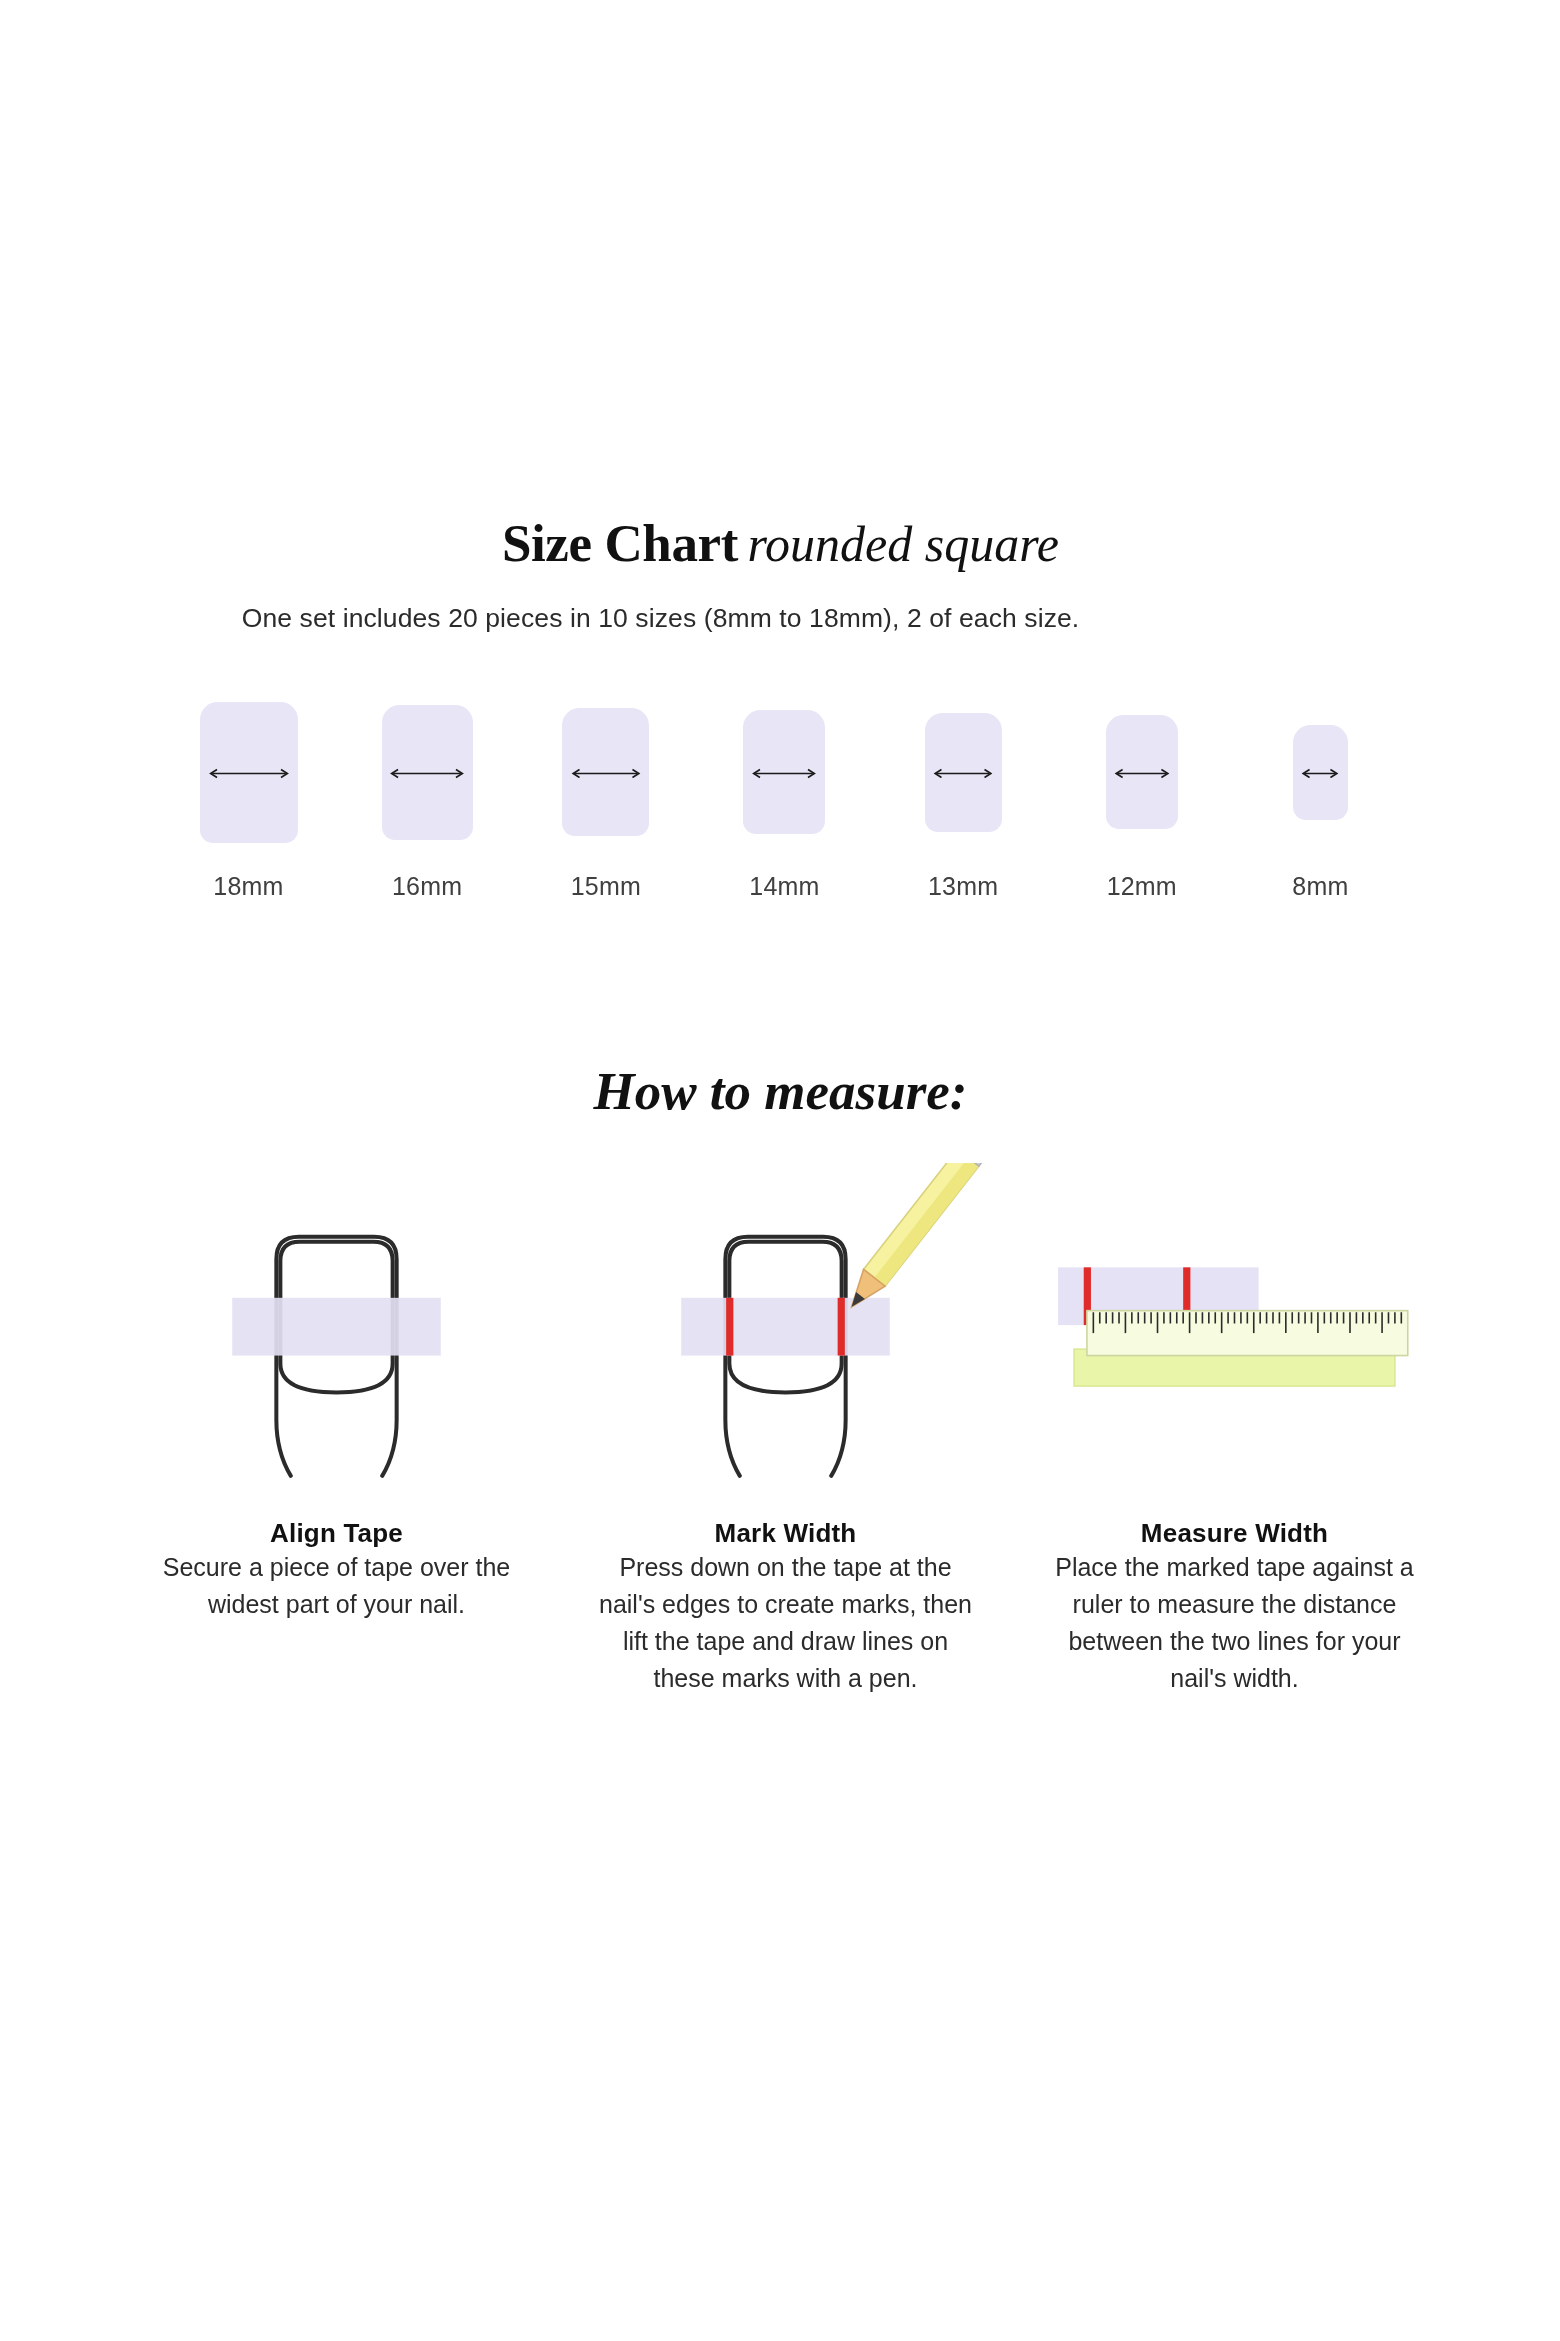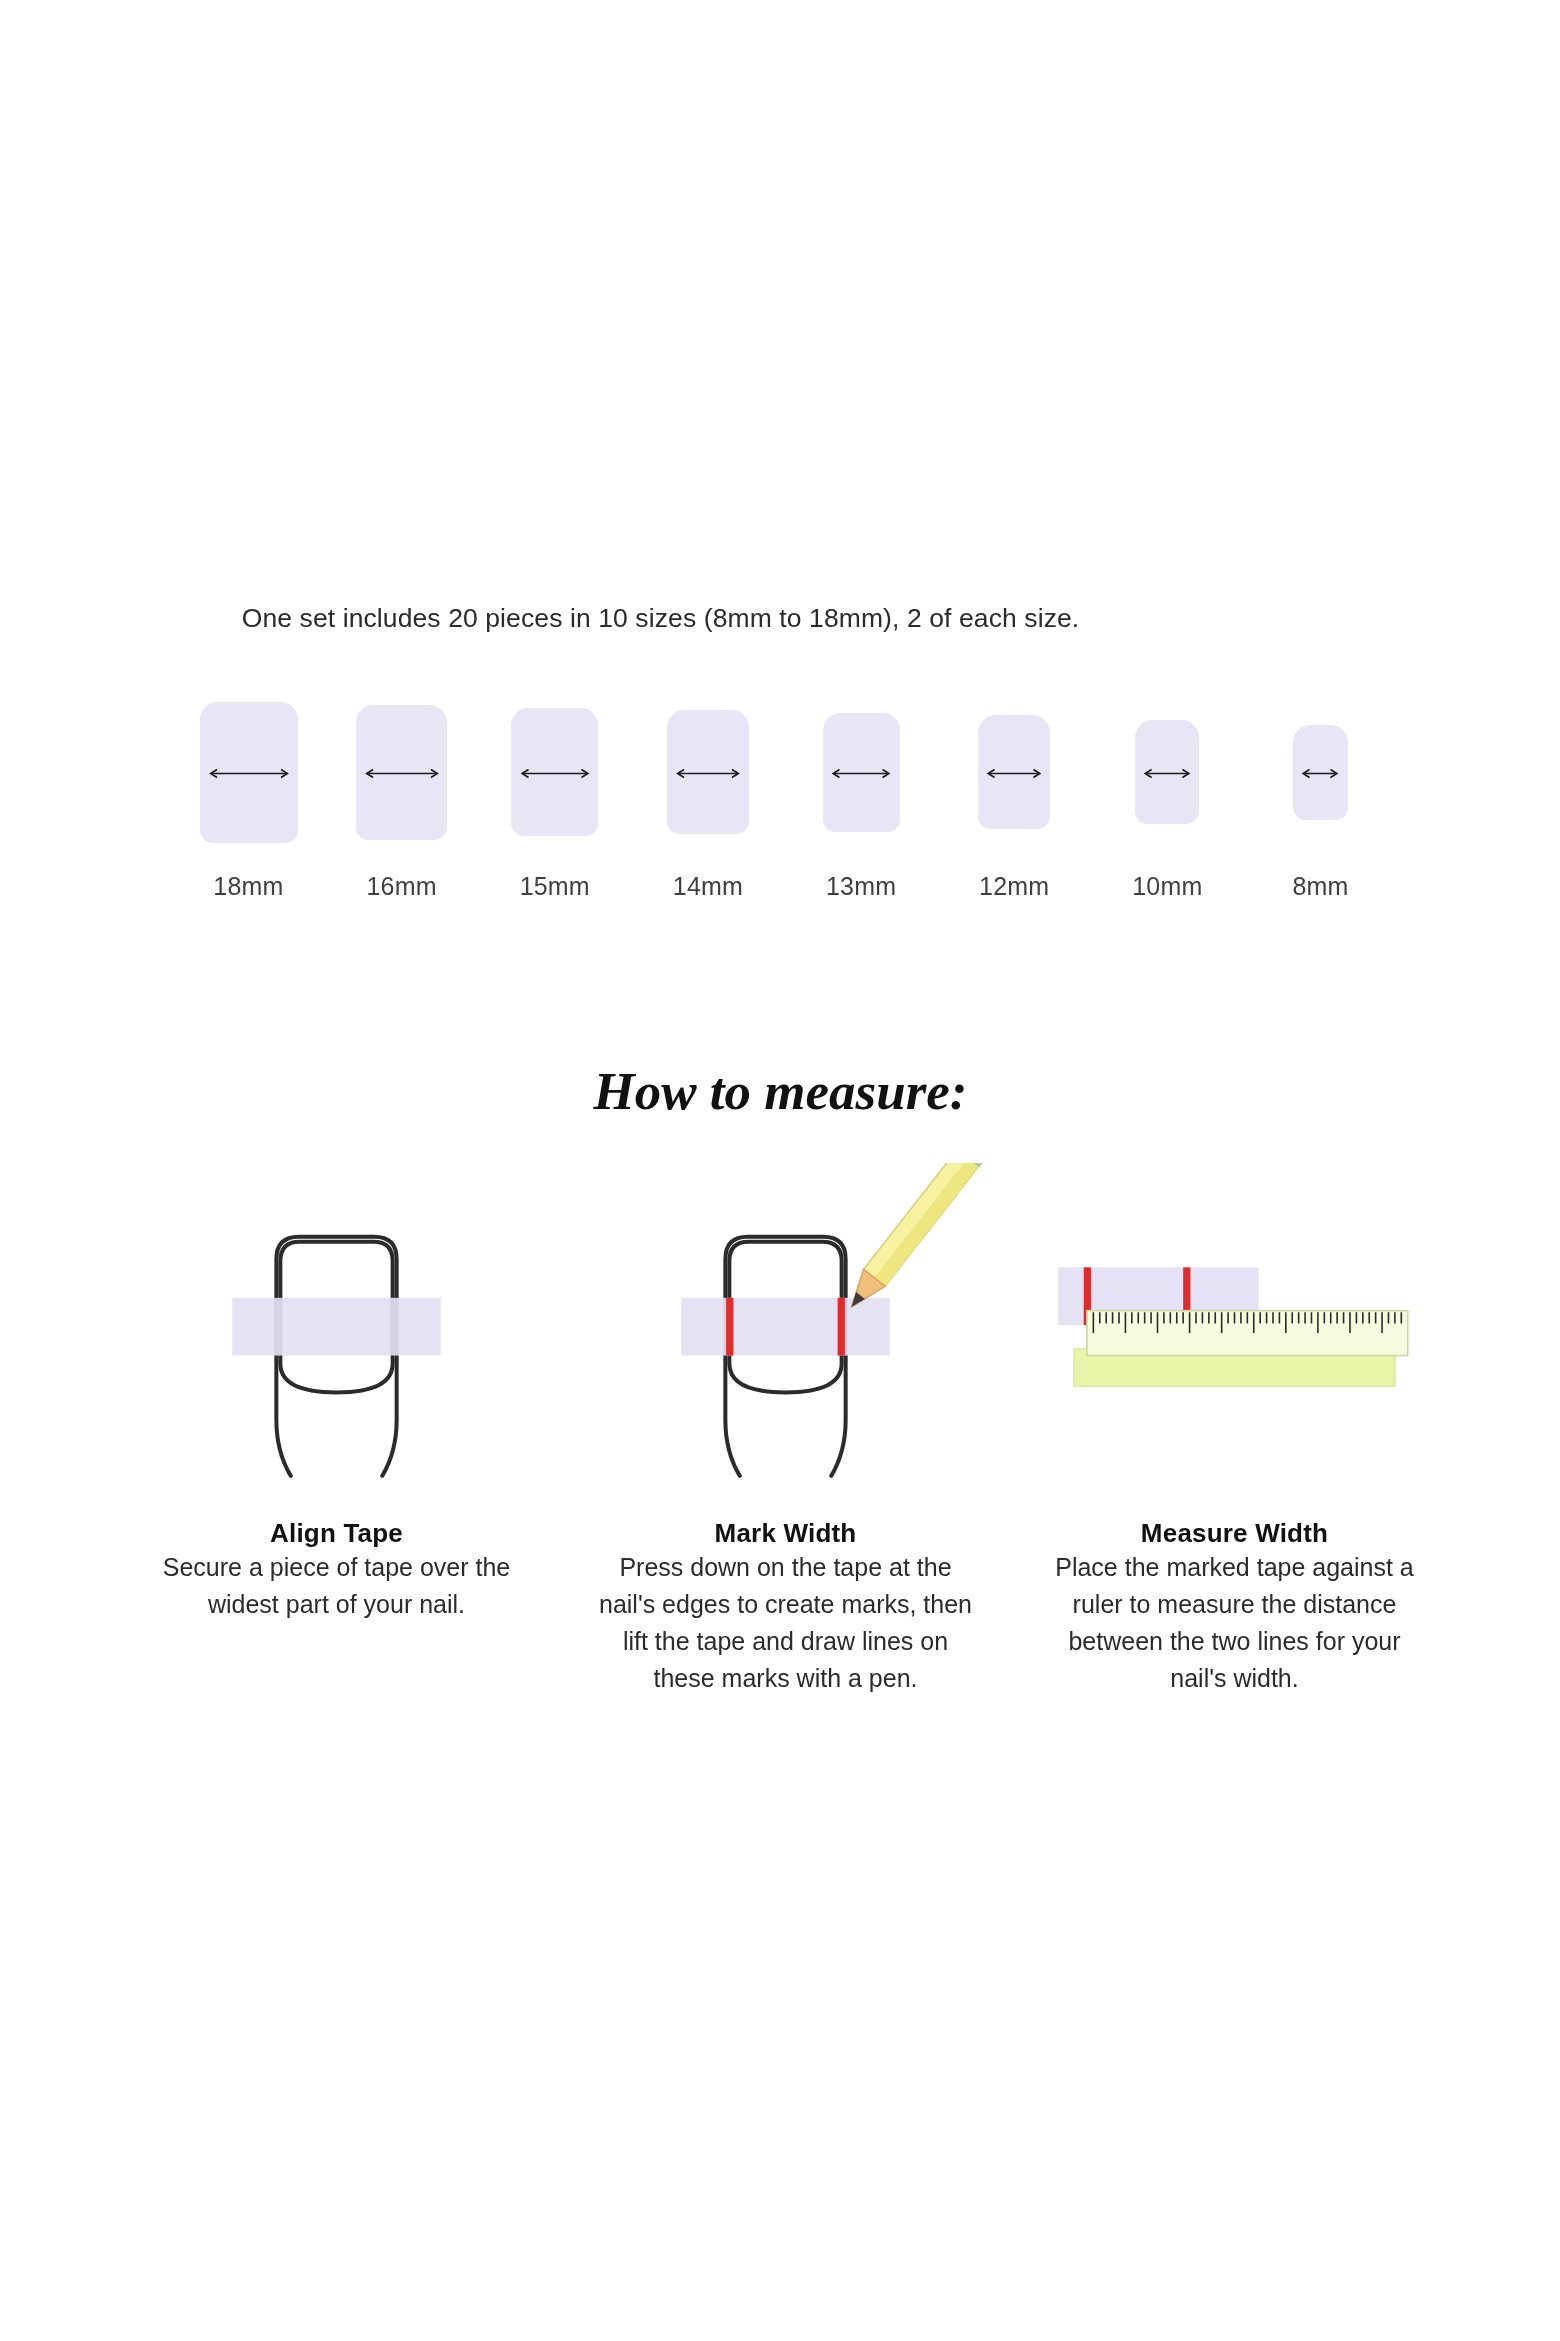--- a/index.html
+++ b/index.html
@@ -148,20 +148,23 @@
     color: #2b2b2b;
     text-align: center;
     width: 377px;
   }
 </style>
 </head>
 <body>
 
 <div class="page">
 
+  <div class="title-wrap">
+    <span class="title-main">Size Chart</span><span class="title-sub">rounded square</span>
+  </div>
 
   <div class="subtitle">One set includes 20 pieces in 10 sizes (8mm to 18mm), 2 of each size.</div>
 
   <div class="nail-row" id="nail-row">
       <div class="nail-cell">
         <div class="nail-shape-box">
           <div class="nail-shape" style="width: 98px; height: 141px; background: rgb(232, 229, 247);"></div>
           <svg width="80" height="13" class="arrow-svg" viewBox="0 0 100 16">
             <line x1="4" y1="8" x2="96" y2="8" stroke="#1a1a1a" stroke-width="2"></line>
             <polyline points="10,3 2,8 10,13" fill="none" stroke="#1a1a1a" stroke-width="2"></polyline>
@@ -217,31 +220,20 @@
       <div class="nail-cell">
         <div class="nail-shape-box">
           <div class="nail-shape" style="width: 72px; height: 114px; background: rgb(232, 229, 247);"></div>
           <svg width="55" height="13" class="arrow-svg" viewBox="0 0 68 16">
             <line x1="4" y1="8" x2="64" y2="8" stroke="#1a1a1a" stroke-width="2"></line>
             <polyline points="10,3 2,8 10,13" fill="none" stroke="#1a1a1a" stroke-width="2"></polyline>
             <polyline points="58,3 66,8 58,13" fill="none" stroke="#1a1a1a" stroke-width="2"></polyline>
           </svg>
         </div>
         <div class="nail-label">12mm</div>
-      </div>
-      <div class="nail-cell">
-        <div class="nail-shape-box">
-          <div class="nail-shape" style="width: 64px; height: 104px; background: rgb(232, 229, 247);"></div>
-          <svg width="47" height="13" class="arrow-svg" viewBox="0 0 58 16">
-            <line x1="4" y1="8" x2="54" y2="8" stroke="#1a1a1a" stroke-width="2"></line>
-            <polyline points="10,3 2,8 10,13" fill="none" stroke="#1a1a1a" stroke-width="2"></polyline>
-            <polyline points="48,3 56,8 48,13" fill="none" stroke="#1a1a1a" stroke-width="2"></polyline>
-          </svg>
-        </div>
-        <div class="nail-label">10mm</div>
       </div>
       <div class="nail-cell">
         <div class="nail-shape-box">
           <div class="nail-shape" style="width: 55px; height: 95px; background: rgb(232, 229, 247);"></div>
           <svg width="37" height="13" class="arrow-svg" viewBox="0 0 46 16">
             <line x1="4" y1="8" x2="42" y2="8" stroke="#1a1a1a" stroke-width="2"></line>
             <polyline points="10,3 2,8 10,13" fill="none" stroke="#1a1a1a" stroke-width="2"></polyline>
             <polyline points="36,3 44,8 36,13" fill="none" stroke="#1a1a1a" stroke-width="2"></polyline>
           </svg>
         </div>

